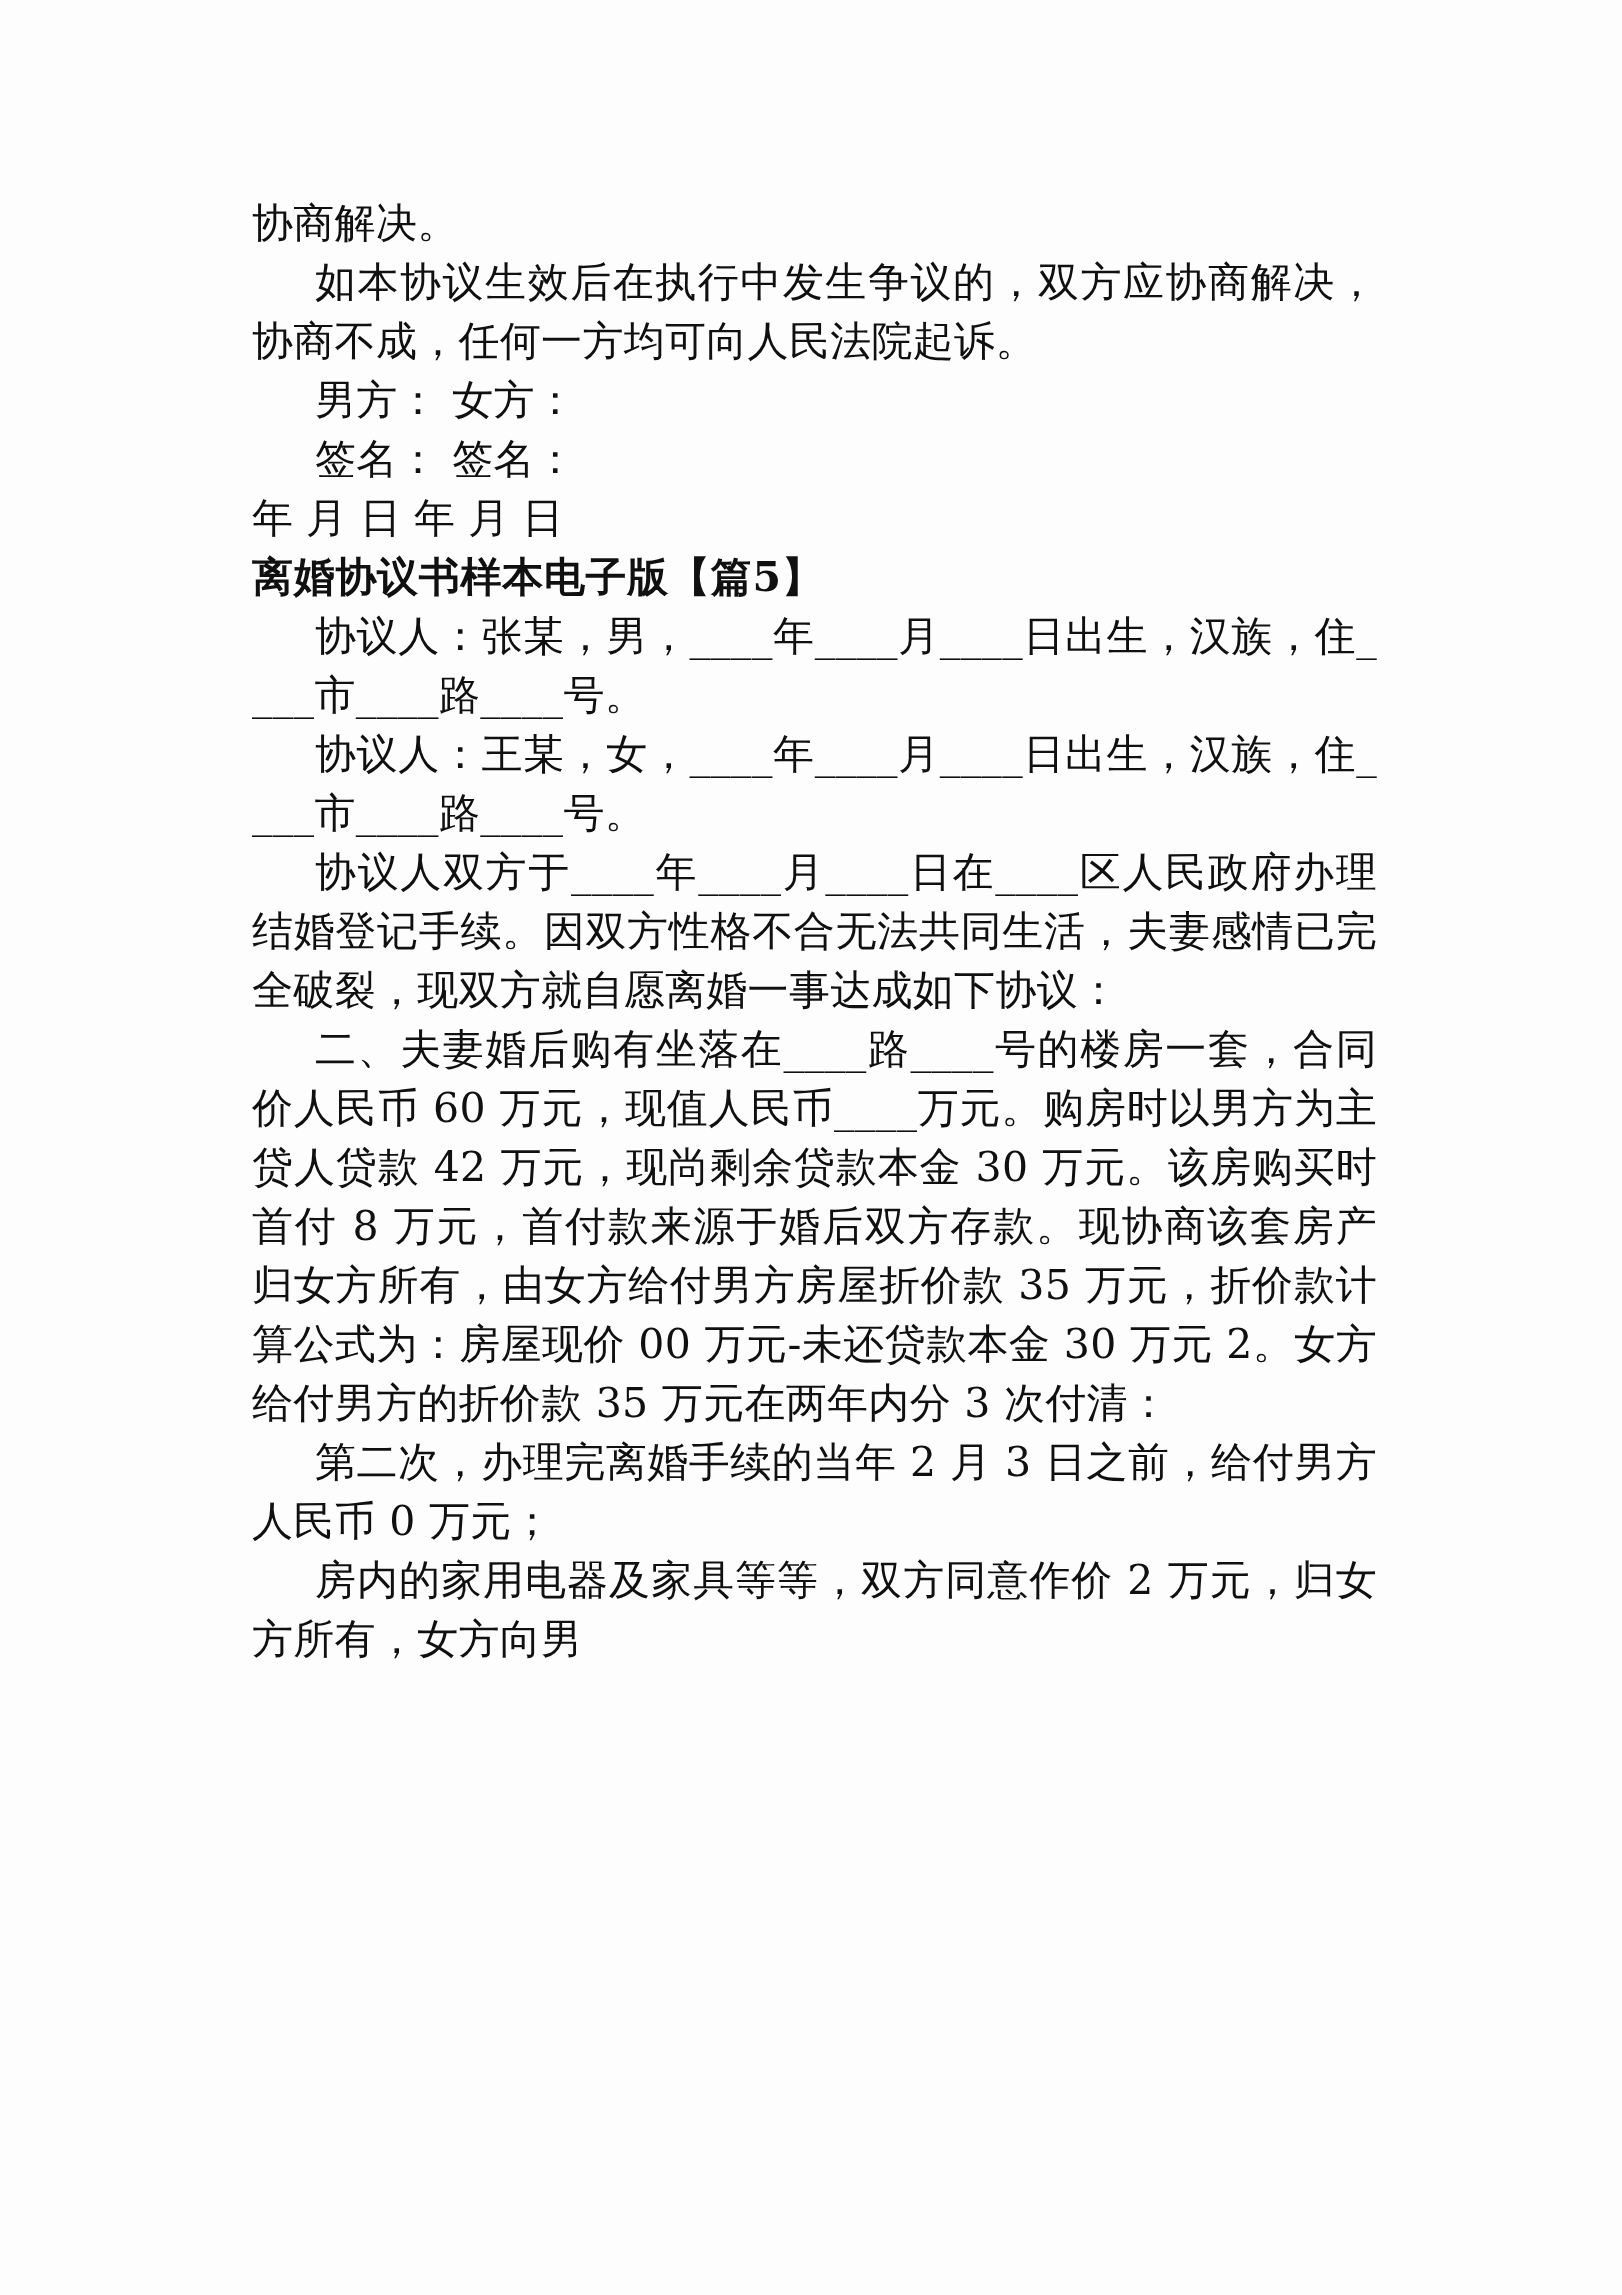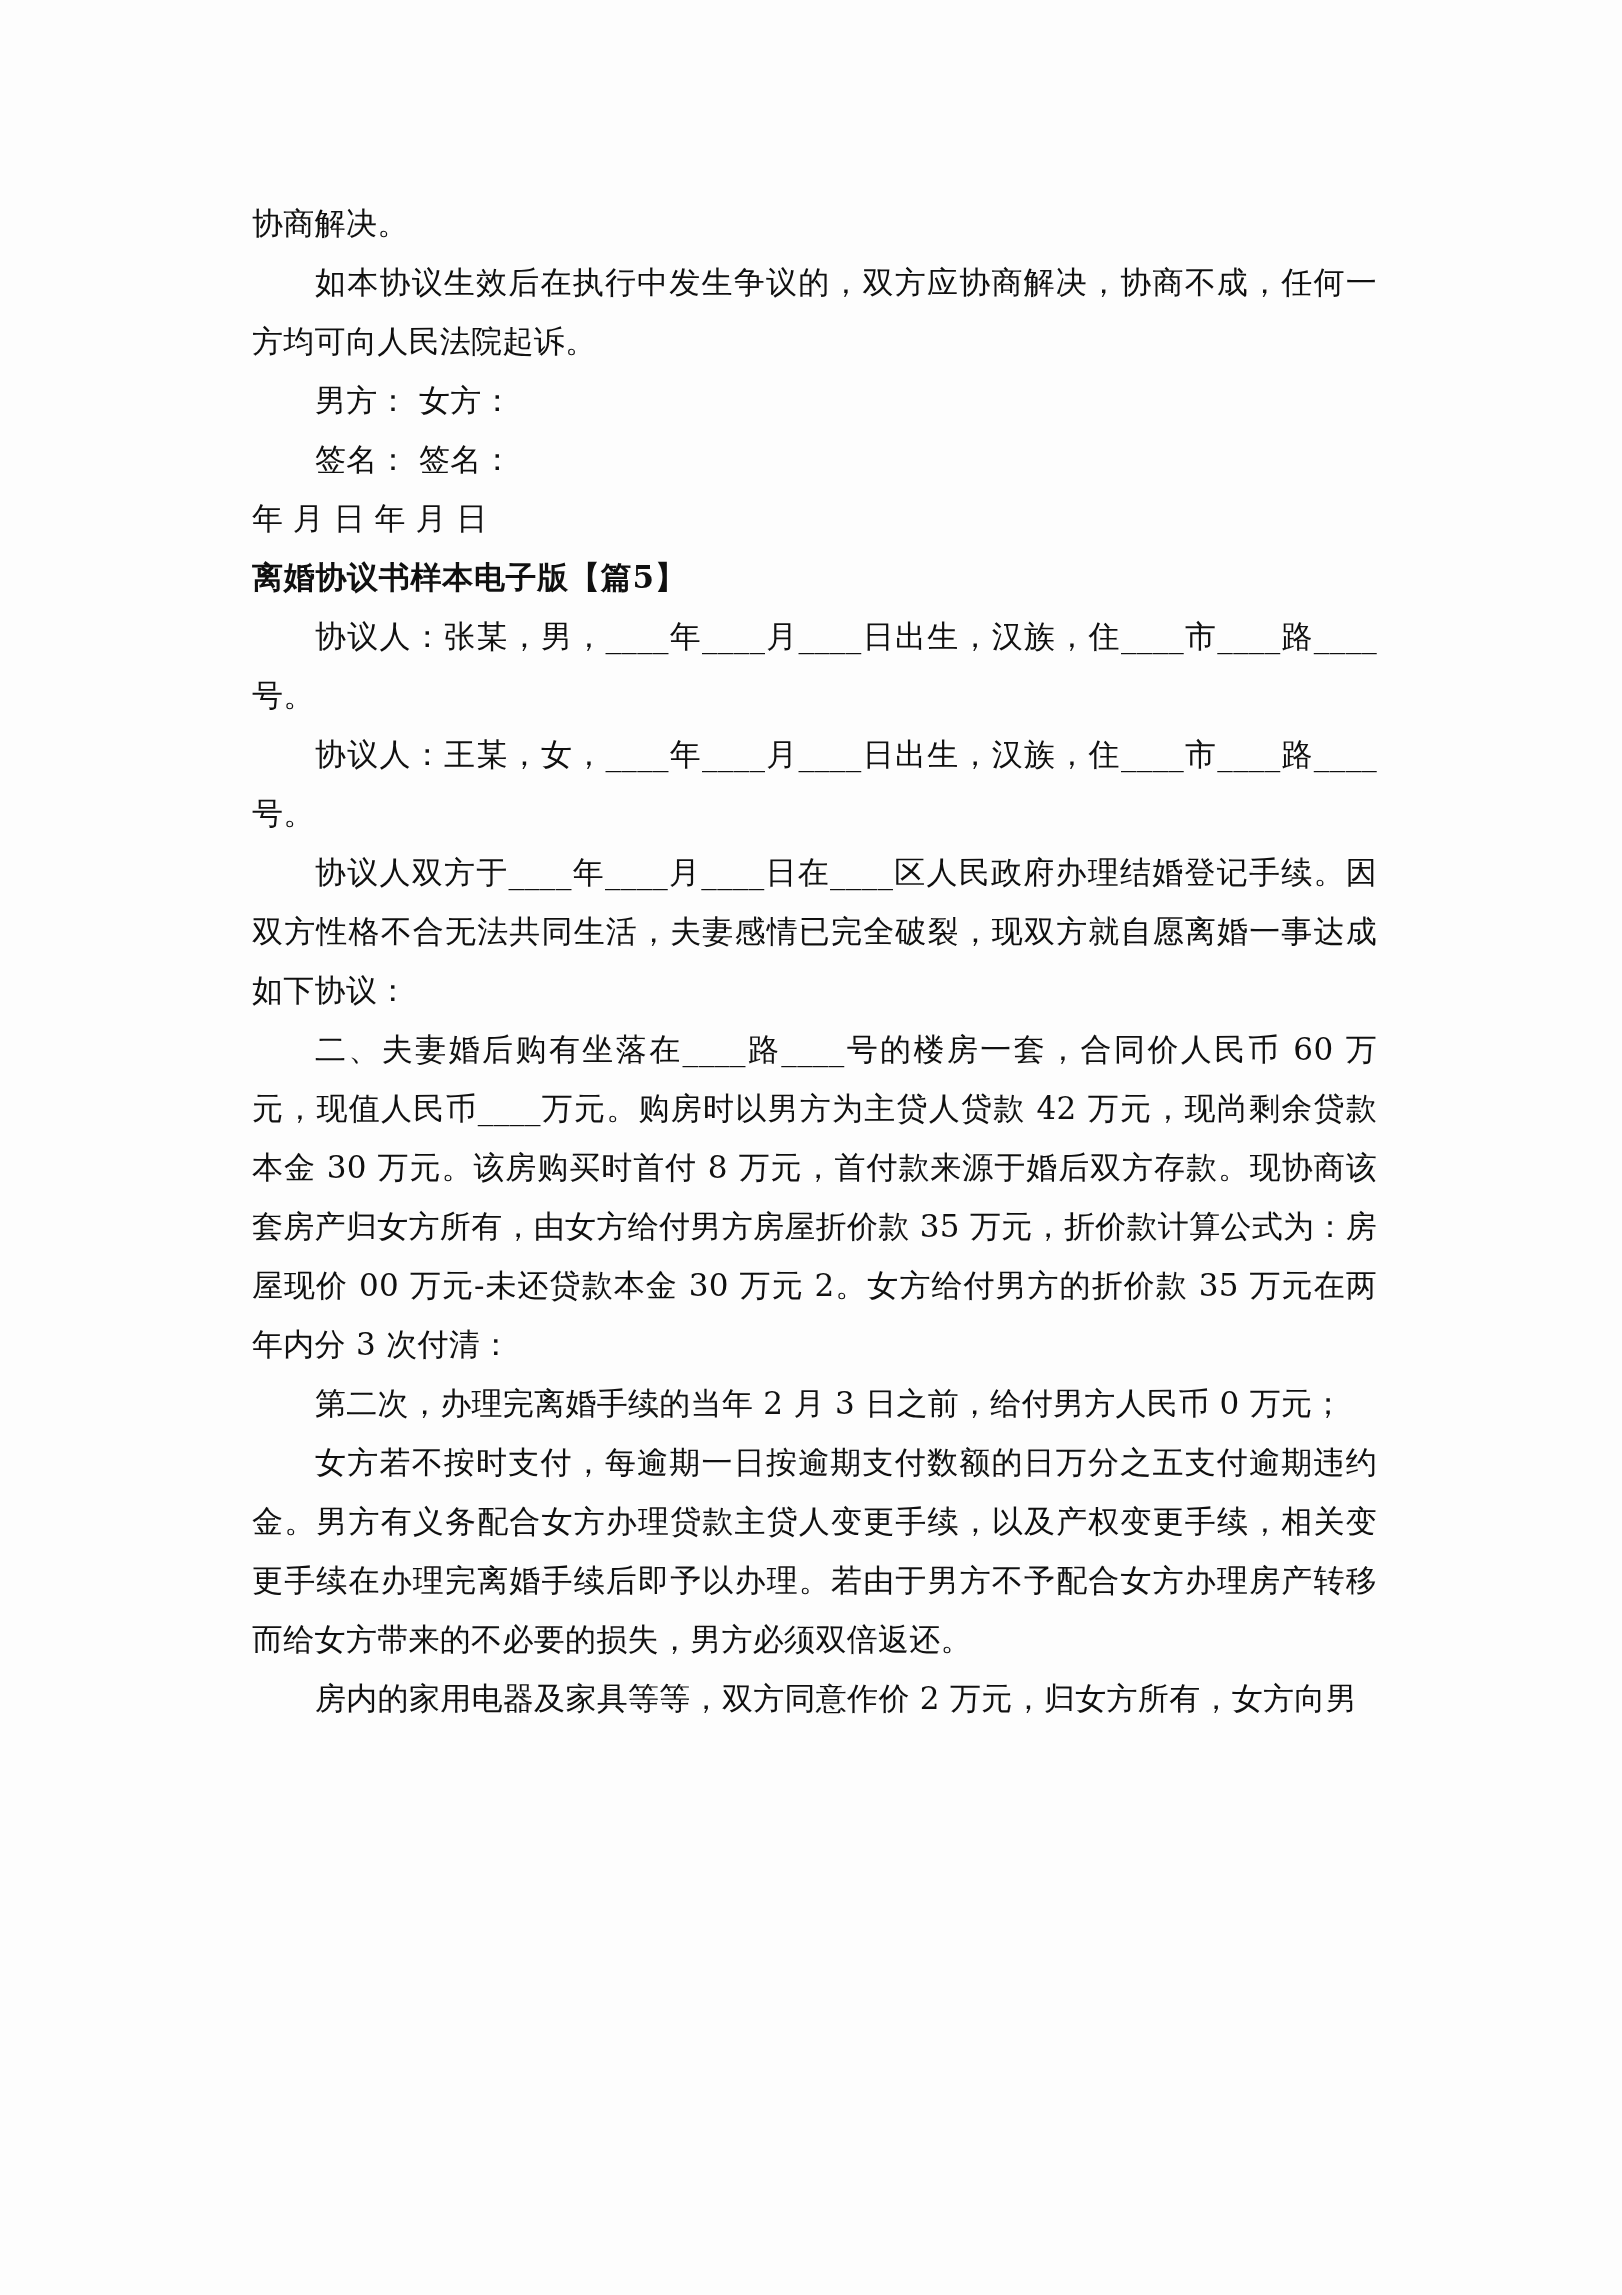--- a/index.html
+++ b/index.html
@@ -26,21 +26,21 @@
   
   #text-column {
     position: absolute;
     left: 252px;
     top: 194px;
     width: 1127px;
   }
 
   p.para {
     margin: 0 2px 0 0;
-    font-size: 31px;
+    font-size: 41px;
     line-height: 59px;
     text-align: justify;
     text-justify: inter-character;
     text-align-last: left;
     letter-spacing: 0.3px;
     word-break: break-all;
     font-weight: 400;
   }
 
   p.indent {
@@ -84,19 +84,18 @@
 
     <p class="para indent">协议人双方于____年____月____日在____区人民政府办理结婚登记手续。因双方性格不合无法共同生活，夫妻感情已完全破裂，现双方就自愿离婚一事达成如下协议：</p>
 
 
     <p class="para indent">二、夫妻婚后购有坐落在____路____号的楼房一套，合同价人民币 60 万元，现值人民币____万元。购房时以男方为主贷人贷款 42 万元，现尚剩余贷款本金 30 万元。该房购买时首付 8 万元，首付款来源于婚后双方存款。现协商该套房产归女方所有，由女方给付男方房屋折价款 35 万元，折价款计算公式为：房屋现价 00 万元-未还贷款本金 30 万元 2。女方给付男方的折价款 35 万元在两年内分 3 次付清：</p>
 
 
     <p class="para indent">第二次，办理完离婚手续的当年 2 月 3 日之前，给付男方人民币 0 万元；</p>
 
 
-    <p class="para indent">女方若不按时支付，每逾期一日按逾期支付数额的日万分之五支付逾期违约金。男方有义务配合女方办理贷款主贷人变更手续，以及产权变更手续，相关变更手续在办理完离婚手续后即予以办理。若由于男方不予配合女方办理房产转移而给女方带来的不必要的损失，男方必须双倍返还。</p>
 
     <p class="para indent">房内的家用电器及家具等等，双方同意作价 2 万元，归女方所有，女方向男</p>
 
   </div>
 </div>
 
 
 </body></html>

